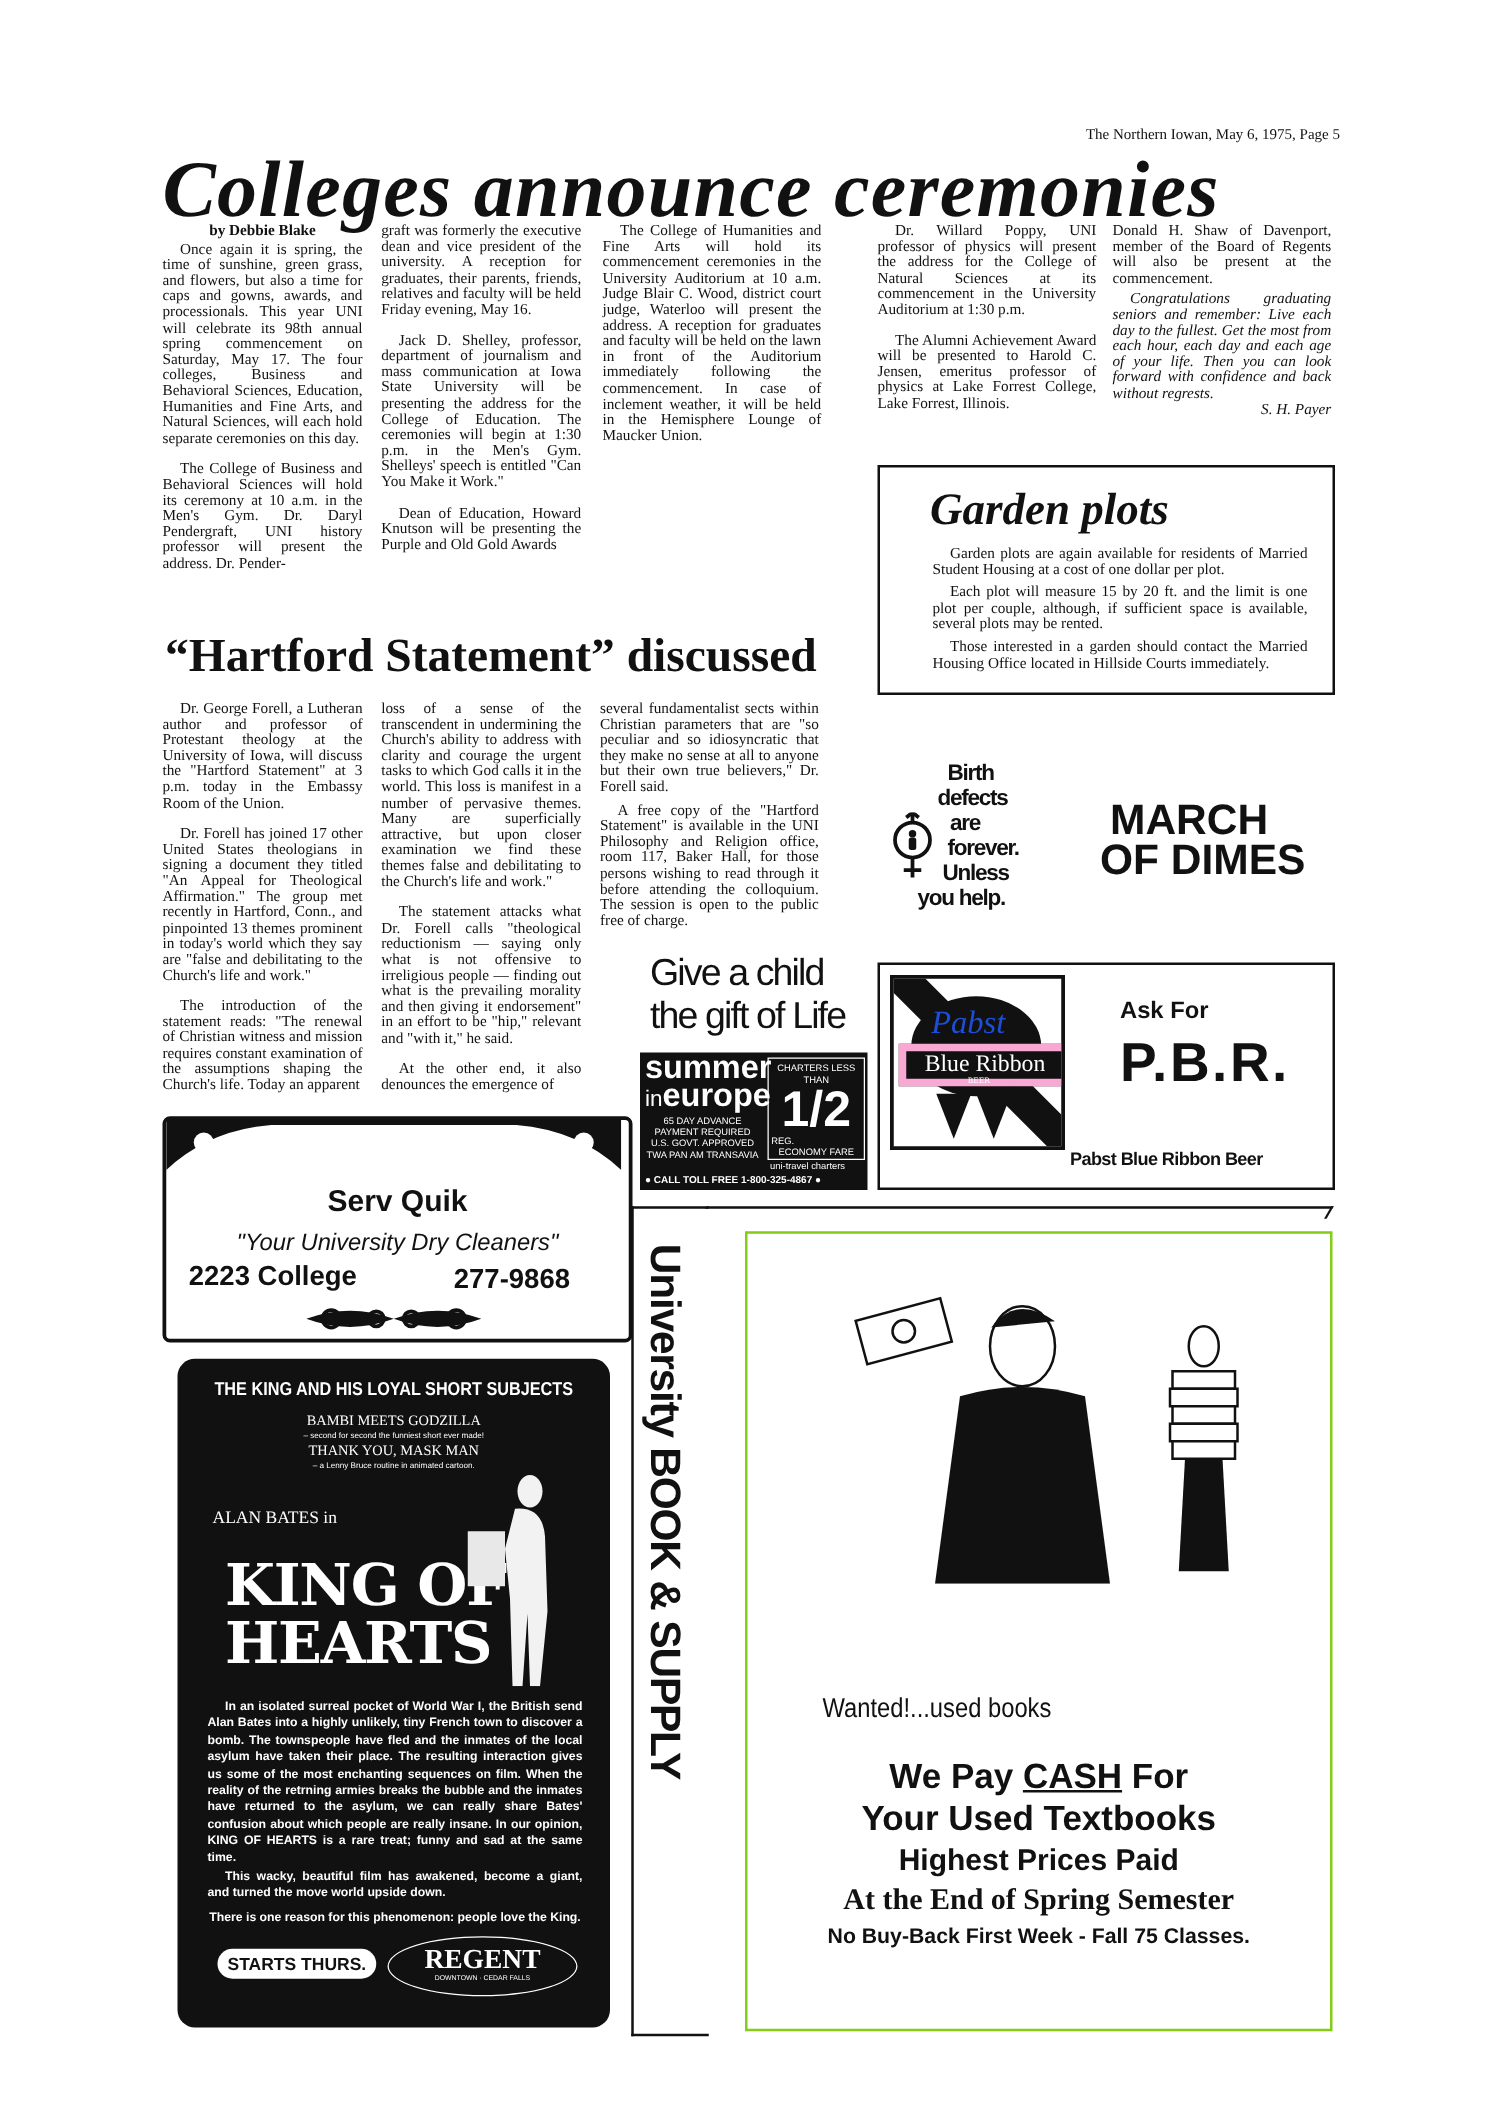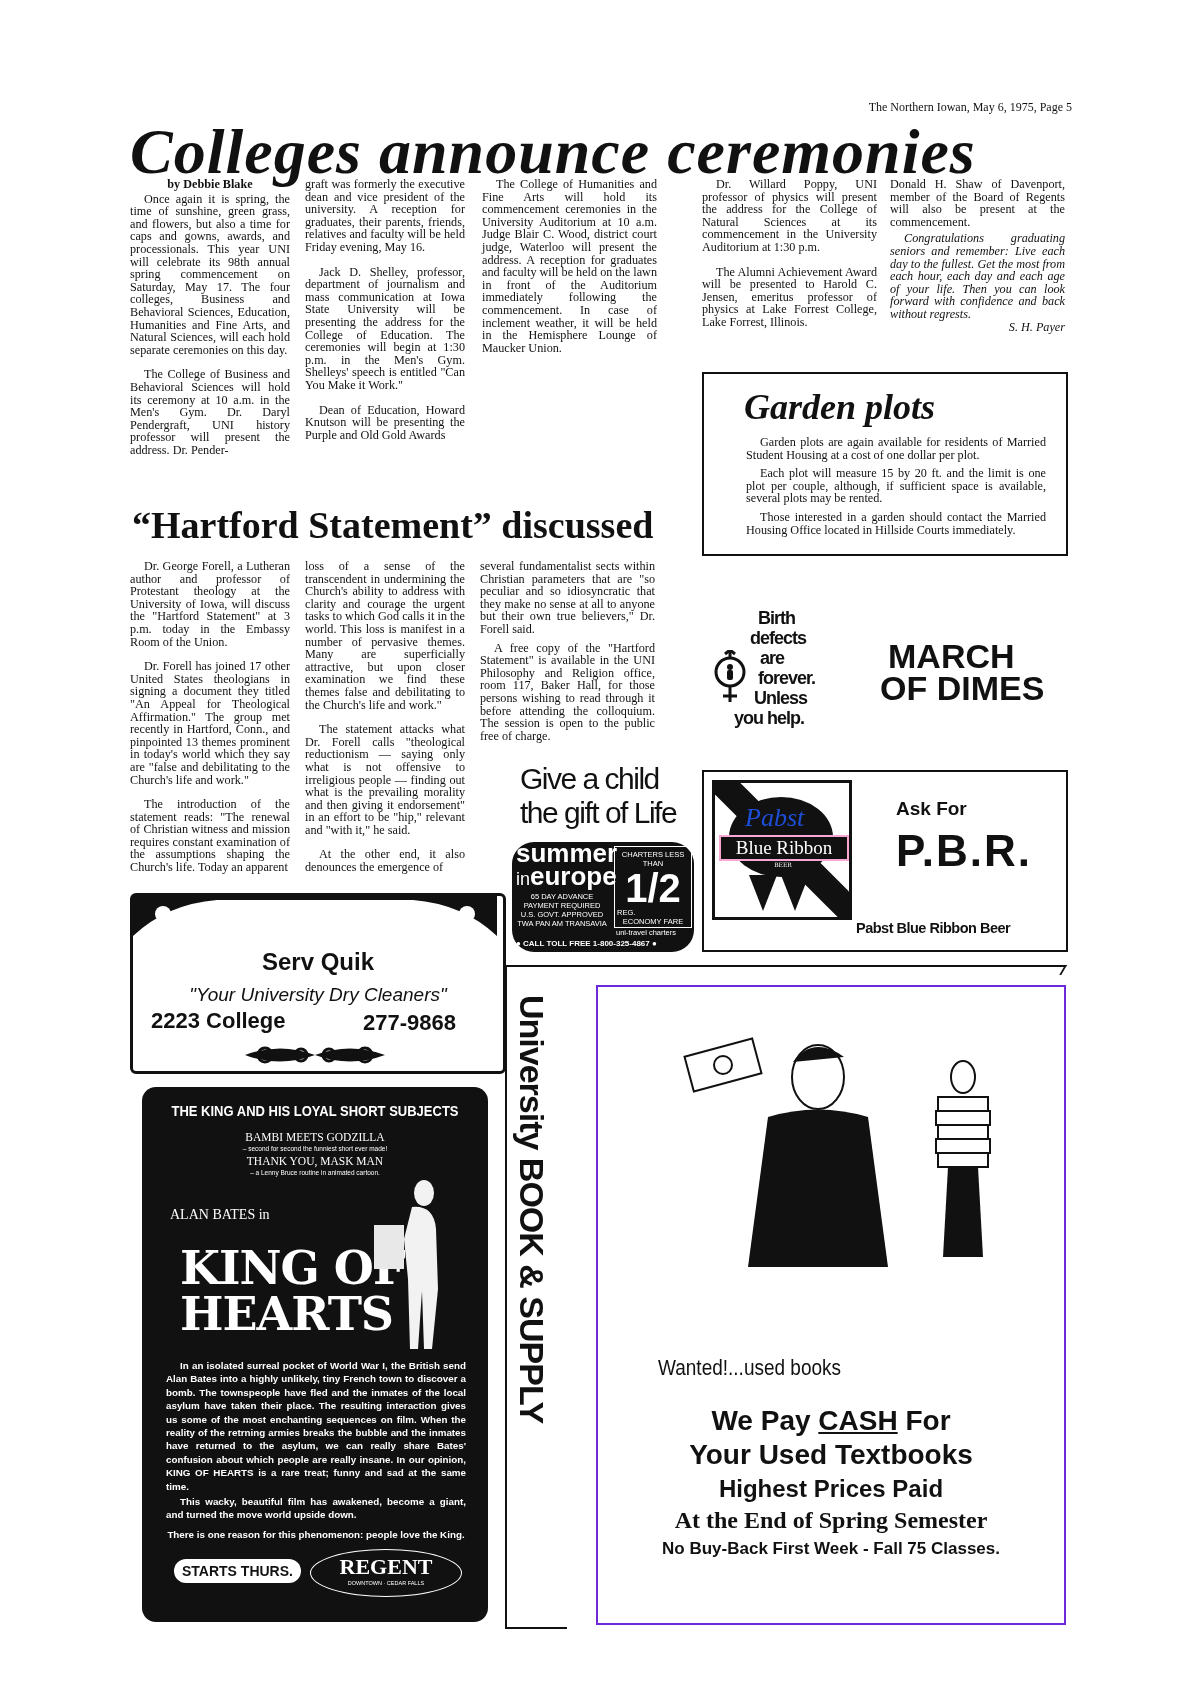--- a/index.html
+++ b/index.html
@@ -9,21 +9,21 @@
   .headline{left:130px;top:120px;font-family:"Liberation Serif",serif;font-style:italic;font-weight:bold;font-size:64px;letter-spacing:1px;line-height:1;}
   .col{font-family:"Liberation Serif",serif;font-size:12.2px;line-height:12.6px;text-align:justify;}
   .col p{margin:0 0 12px 0;text-indent:14px;}
   .col p.tight{margin-bottom:6px;}
   .byline{font-weight:bold;text-align:center;text-indent:0 !important;margin-bottom:2px !important;}
   .sig{text-align:right;font-style:italic;text-indent:0 !important;}
   .h2{font-family:"Liberation Serif",serif;font-weight:bold;font-size:38px;line-height:1;}
   .box{border:2px solid #111;}
   .garden-title{font-family:"Liberation Serif",serif;font-style:italic;font-weight:bold;font-size:36px;}
   .sans{font-family:"Liberation Sans",sans-serif;}
-  .black{background:#111;color:#fff;border-radius:22px;}
+  .black{background:#111;color:#fff;}
   .center{text-align:center;}
 </style>
 </head>
 <body>
 
 <div class="abs folio">The Northern Iowan, May 6, 1975, Page 5</div>
 
 <div class="abs headline">Colleges announce ceremonies</div>
 
 <div class="abs col" style="left:130px;top:178px;width:160px;">
@@ -121,21 +121,21 @@
 <div class="abs sans" style="left:880px;top:640px;font-weight:bold;font-size:34px;line-height:32px;">
   <div style="padding-left:8px">MARCH</div>
   <div>OF DIMES</div>
 </div>
 
 <div class="abs box" style="left:702px;top:770px;width:362px;height:178px;">
   <div class="abs" style="left:8px;top:8px;width:134px;height:134px;border:3px solid #111;overflow:hidden;">
     <div class="abs" style="left:-30px;top:50px;width:200px;height:26px;background:#111;transform:rotate(45deg);"></div>
     <div class="abs" style="left:14px;top:14px;width:104px;height:80px;border-radius:50%;background:#111;"></div>
     <div class="abs" style="left:30px;top:20px;color:#1d4ed8;font-family:'Liberation Serif',serif;font-style:italic;font-size:26px;">Pabst</div>
-    <div class="abs center" style="left:4px;top:52px;width:126px;background:#111;color:#fff;border:2px solid #f9a8d4;font-family:'Liberation Serif',serif;font-size:19px;">Blue Ribbon</div>
+    <div class="abs center" style="left:4px;top:52px;width:126px;background:#111;color:#fff;border:6px solid #f9a8d4;font-family:'Liberation Serif',serif;font-size:19px;">Blue Ribbon</div>
     <div class="abs center" style="left:40px;top:78px;width:56px;color:#fff;font-size:6px;">BEER</div>
     <div class="abs" style="left:34px;top:92px;width:0;height:0;border-left:14px solid transparent;border-right:14px solid transparent;border-top:36px solid #111;"></div>
     <div class="abs" style="left:66px;top:92px;width:0;height:0;border-left:14px solid transparent;border-right:14px solid transparent;border-top:36px solid #111;"></div>
   </div>
   <div class="abs sans" style="left:192px;top:26px;font-weight:bold;font-size:19px;">Ask For</div>
   <div class="abs sans" style="left:192px;top:54px;font-weight:bold;font-size:44px;letter-spacing:2px;">P.B.R.</div>
   <div class="abs sans" style="left:152px;top:148px;font-weight:bold;font-size:14.5px;letter-spacing:-0.5px;">Pabst Blue Ribbon Beer</div>
 </div>
 
 <div class="abs" style="left:130px;top:893px;width:370px;height:175px;border:3px solid #111;border-radius:6px;">
@@ -183,21 +183,21 @@
   <div class="abs center" style="left:168px;top:462px;width:150px;height:46px;border:1px solid #fff;border-radius:50%;">
     <div style="font-family:'Liberation Serif',serif;font-weight:bold;font-size:22px;line-height:26px;margin-top:4px;">REGENT</div>
     <div class="sans" style="font-size:5.5px;">DOWNTOWN · CEDAR FALLS</div>
   </div>
 </div>
 
 <div class="abs" style="left:505px;top:965px;width:60px;height:660px;border:2px solid #111;border-right:none;">
   <div class="abs" style="left:44px;top:28px;transform:rotate(90deg);transform-origin:left top;white-space:nowrap;font-family:'Liberation Sans',sans-serif;font-weight:bold;font-size:34px;letter-spacing:-1px;">University BOOK &amp; SUPPLY</div>
 </div>
 <div class="abs" style="left:565px;top:965px;width:500px;height:8px;border-top:2px solid #111;border-right:2px solid #111;transform:skewX(-30deg);transform-origin:left top;"></div>
-<div class="abs" style="left:596px;top:985px;width:466px;height:636px;border:2px solid #6d28d9;">
+<div class="abs" style="left:596px;top:985px;width:466px;height:636px;border:2px solid #84cc16;">
   <svg class="abs" style="left:50px;top:20px" width="360" height="260" viewBox="0 0 360 260">
     <ellipse cx="170" cy="70" rx="26" ry="32" fill="#fff" stroke="#111" stroke-width="2"></ellipse>
     <path d="M145 55 Q165 28 196 50" fill="#111"></path>
     <path d="M120 110 Q170 95 220 110 L240 260 L100 260 Z" fill="#111"></path>
     <rect x="40" y="40" width="70" height="36" fill="#fff" stroke="#111" stroke-width="2" transform="rotate(-15 75 58)"></rect>
     <circle cx="75" cy="58" r="9" fill="none" stroke="#111" stroke-width="2"></circle>
     <rect x="290" y="90" width="50" height="14" fill="#fff" stroke="#111" stroke-width="2"></rect>
     <rect x="288" y="104" width="54" height="14" fill="#fff" stroke="#111" stroke-width="2"></rect>
     <rect x="290" y="118" width="50" height="14" fill="#fff" stroke="#111" stroke-width="2"></rect>
     <rect x="288" y="132" width="54" height="14" fill="#fff" stroke="#111" stroke-width="2"></rect>

